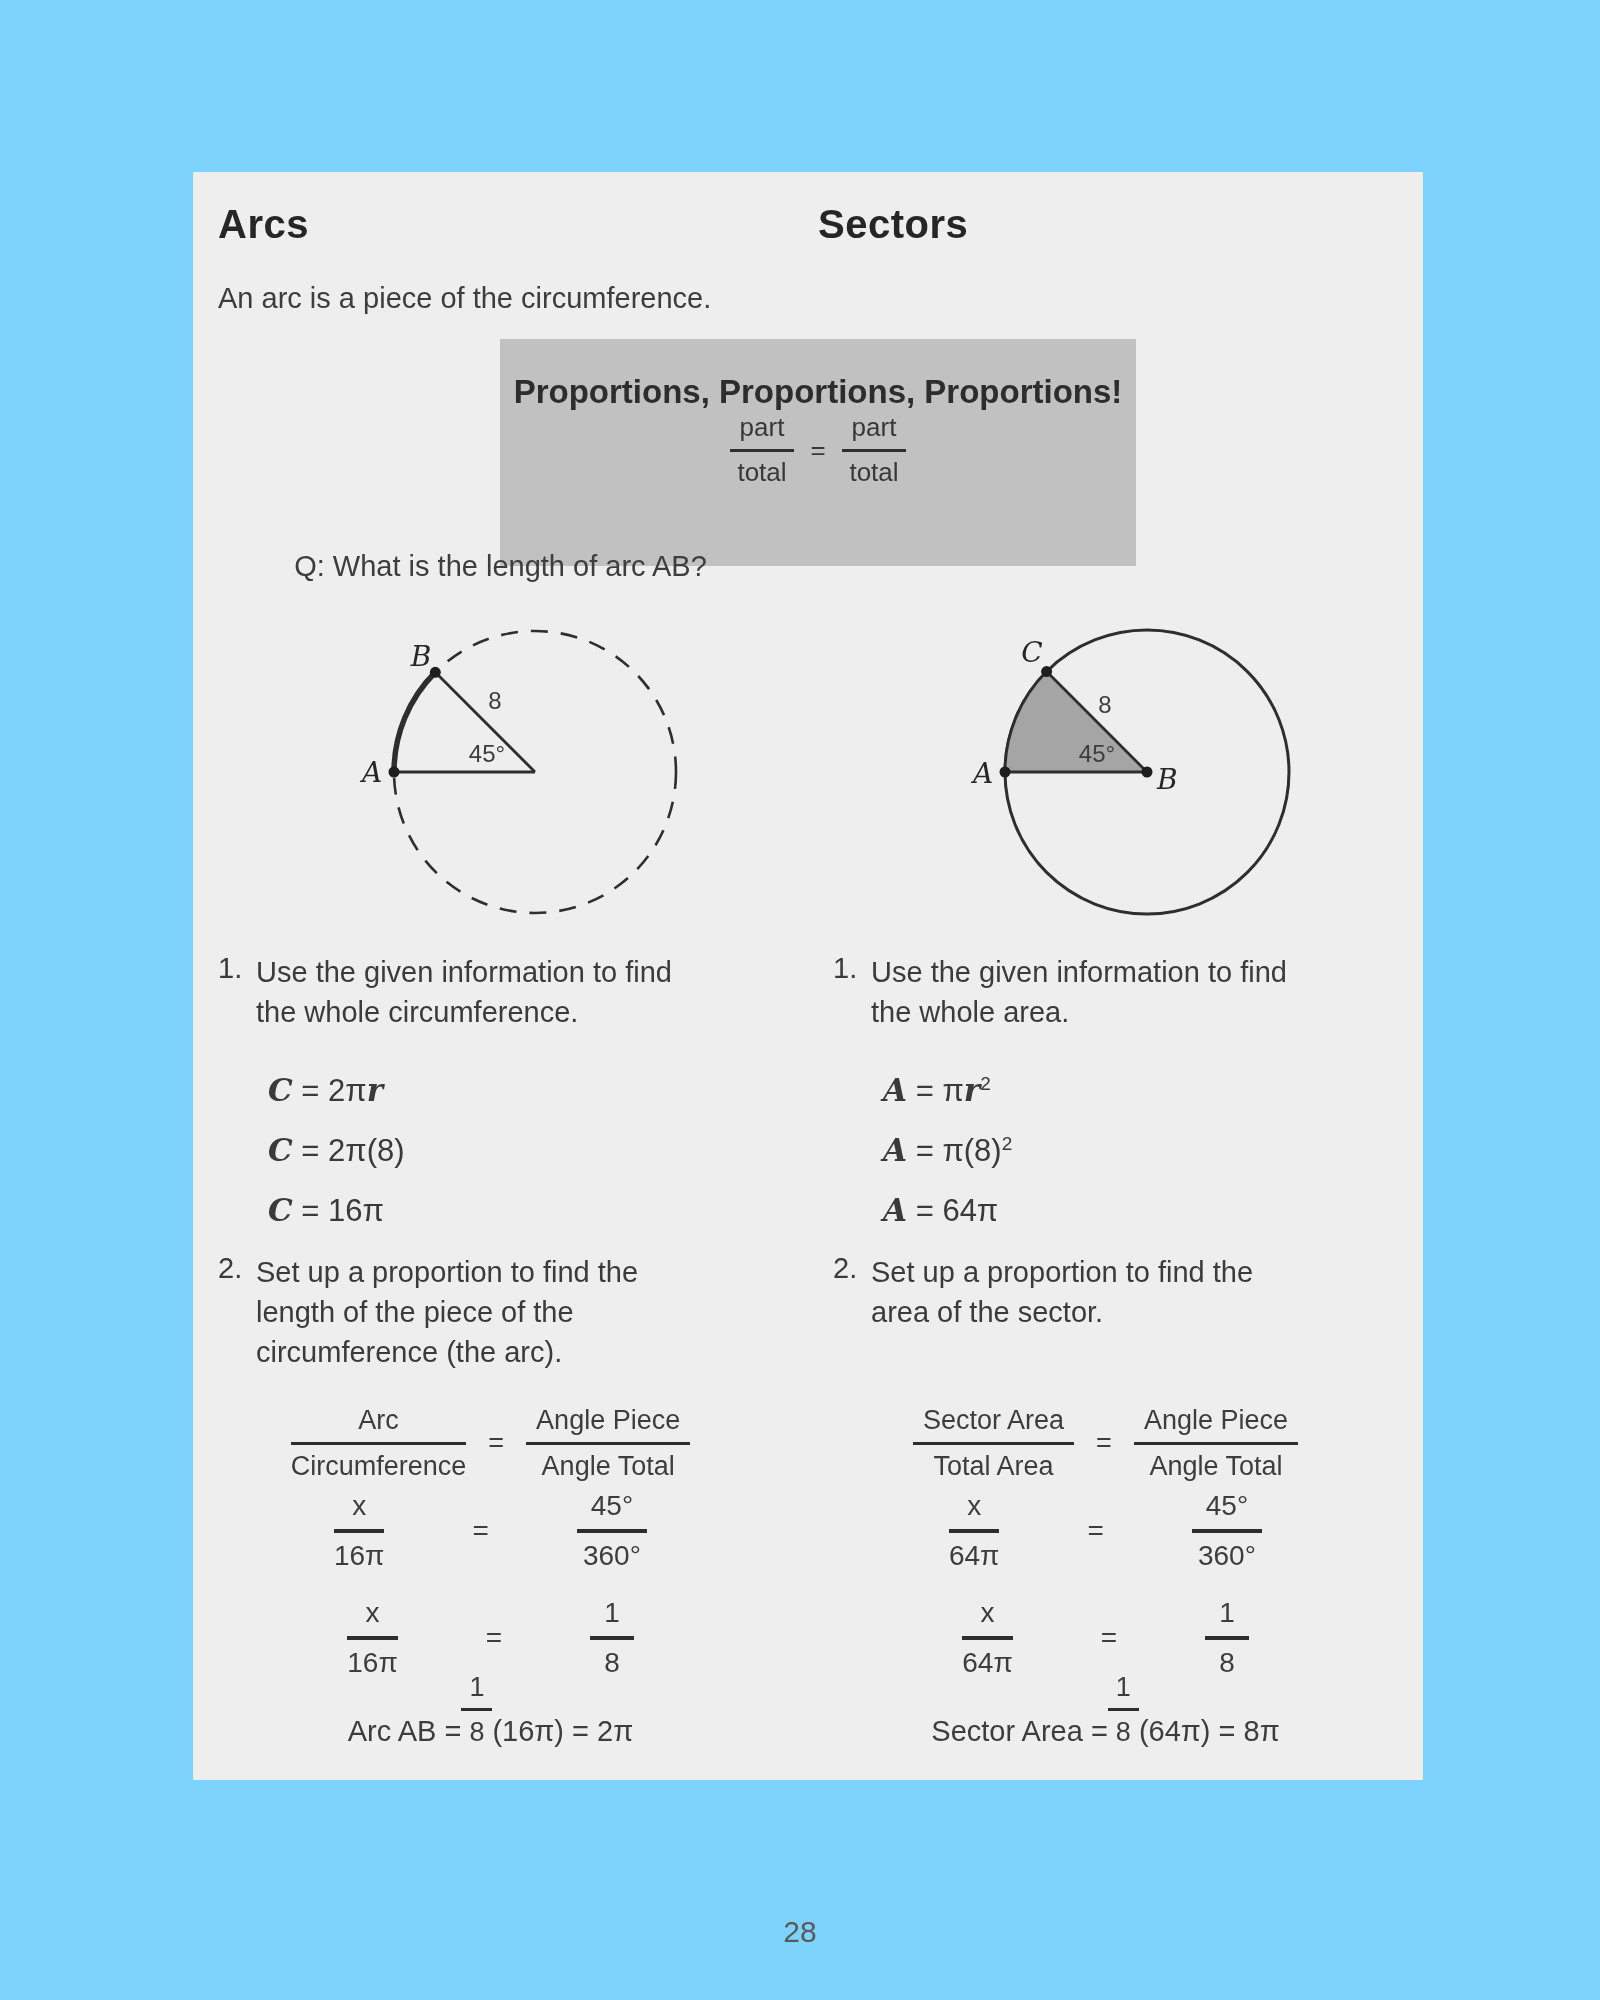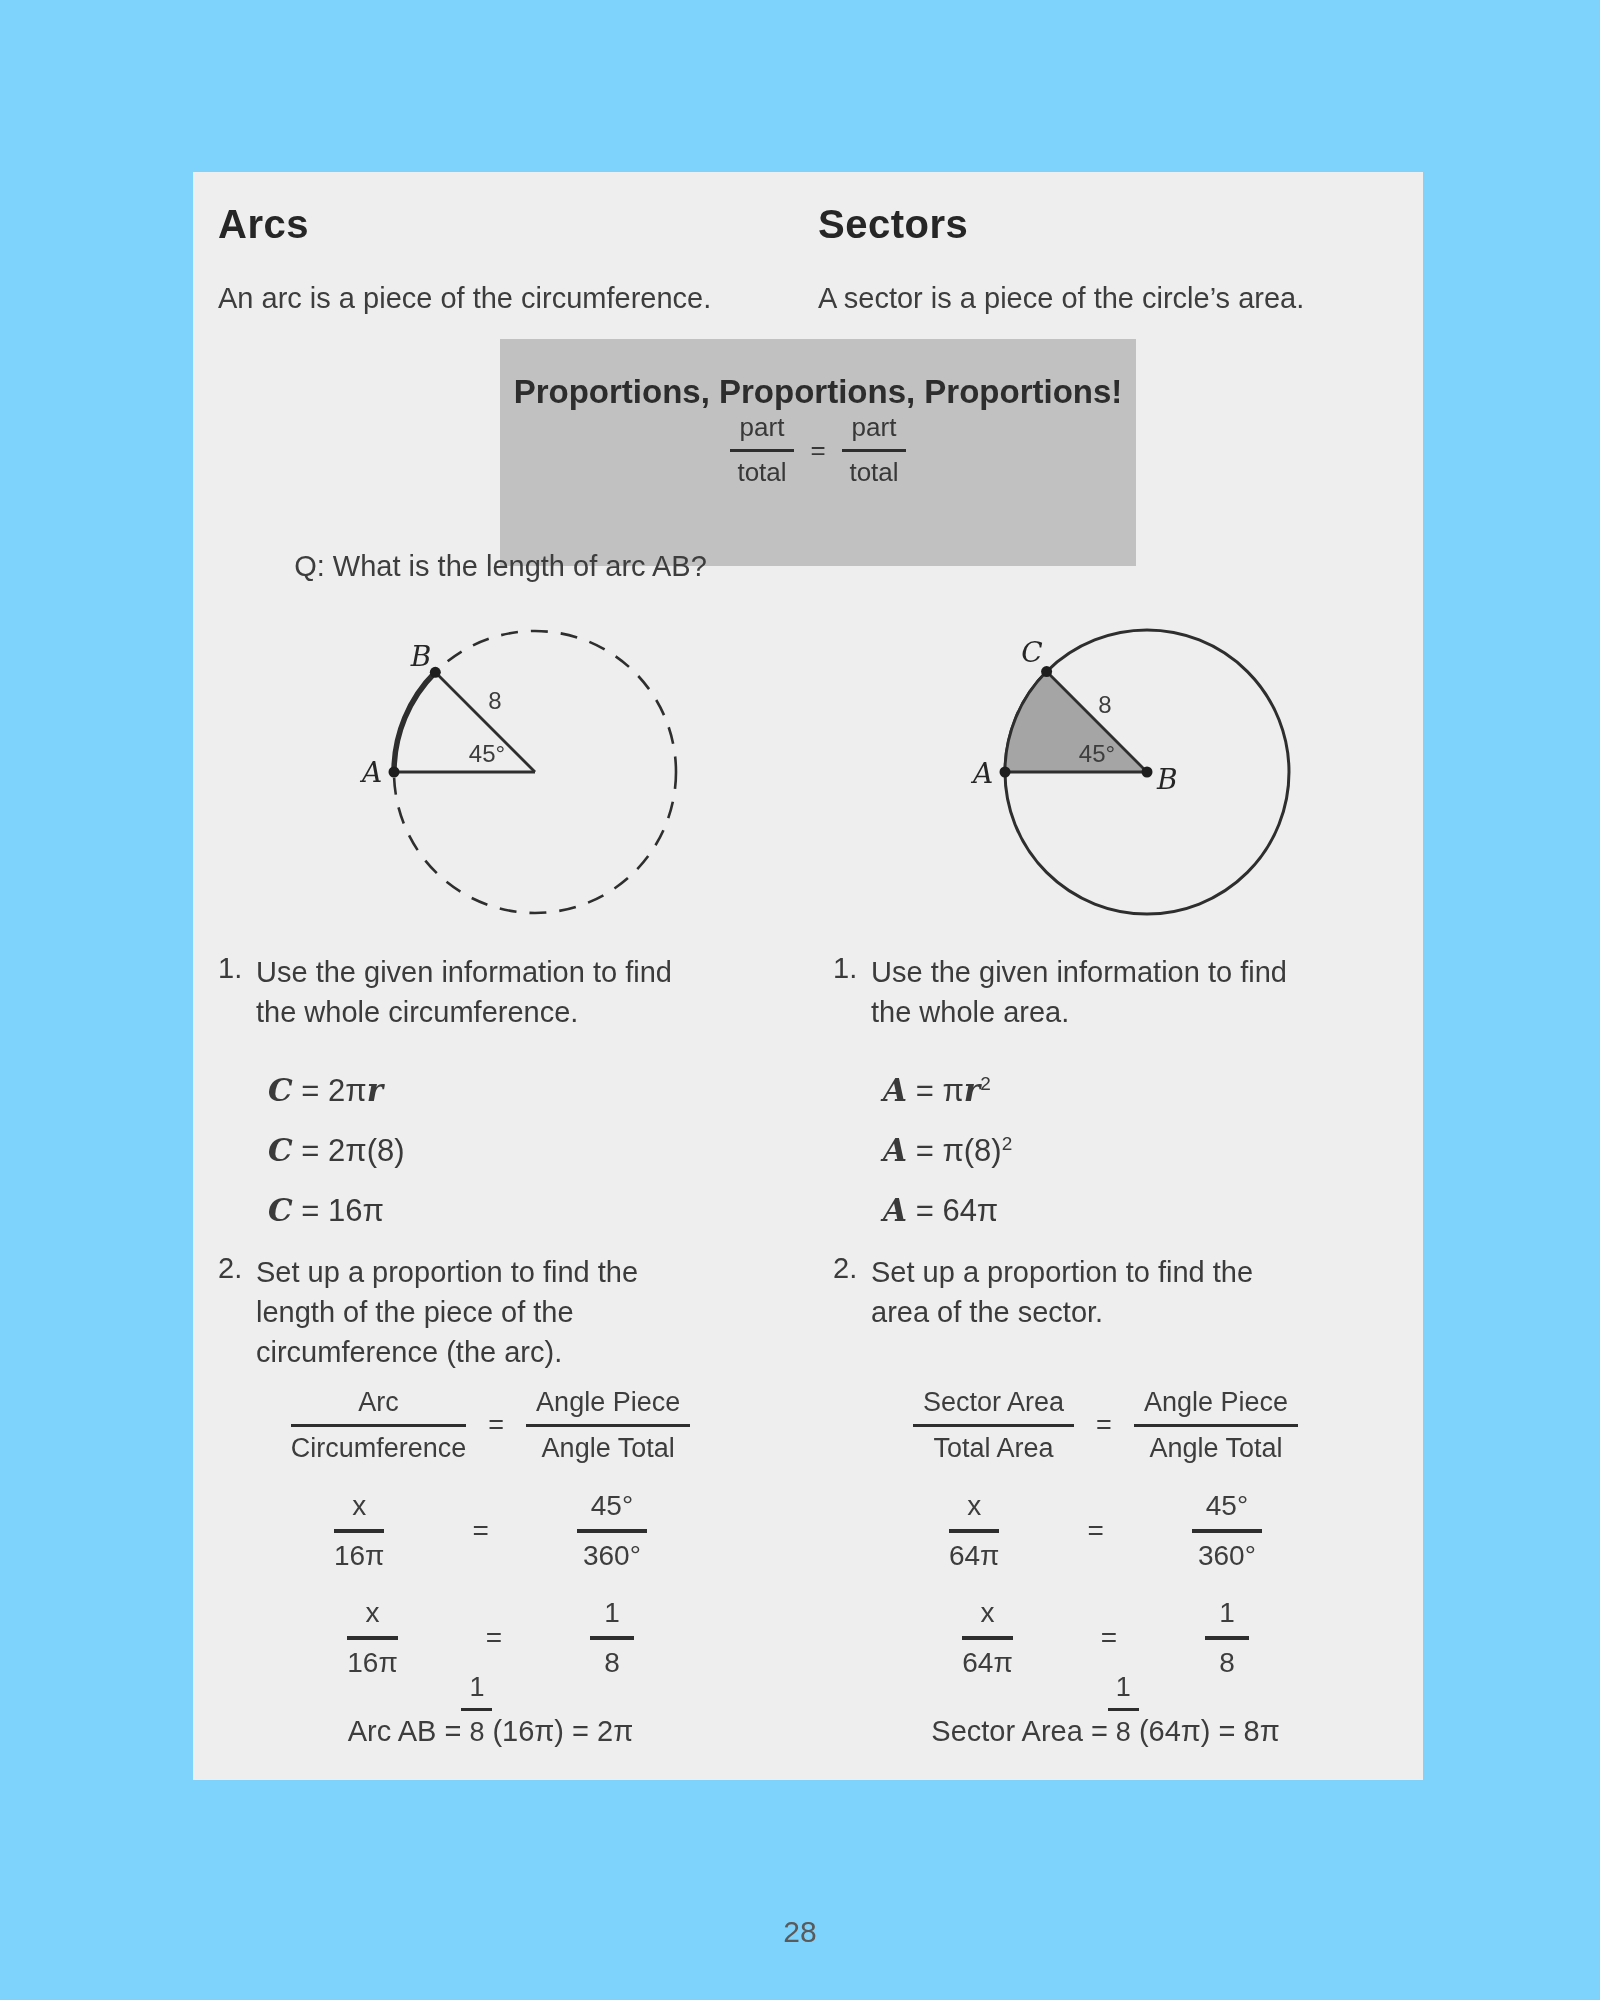--- a/index.html
+++ b/index.html
@@ -19,21 +19,21 @@
                  font-size:26px; color:#383838; }
 
   .question { font-size:29px; color:#3d3d3d; text-align:center; width:615px; }
 
   .frac { display:inline-block; text-align:center; line-height:1.15; }
   .frac .num { display:block; border-bottom:3px solid #2e2e2e; padding:0 10px 6px; }
   .frac .den { display:block; padding-top:6px; }
 
   .prop-row { position:absolute; width:545px; display:flex; justify-content:center;
               align-items:center; font-size:27px; color:#3d3d3d; }
-  .prop-row.words { gap:22px; }
+  .prop-row.words { gap:22px;margin-top:18px; }
   .prop-row.values { gap:88px; font-size:28px; }
   .prop-row .vfrac .num { border-bottom-width:4px; padding:0 14px 7px; }
   .prop-row .vfrac .den { padding-top:7px; }
 
   .result-row { position:absolute; width:545px; display:flex; justify-content:center;
                 align-items:flex-end; gap:0; font-size:29px; color:#3d3d3d; }
   .result-row .frac { font-size:27px; }
   .result-row .frac .num { padding:0 8px 5px; }
 
   .step { position:absolute; display:flex; font-size:29px; color:#3b3b3b; }
@@ -53,21 +53,20 @@
 </head>
 <body>
 
 <div class="page">
   <div class="card">
 
     <div class="abs col-title" style="left:25px; top:30px;">Arcs</div>
     <div class="abs col-title" style="left:625px; top:30px;">Sectors</div>
 
     <div class="abs col-sub" style="left:25px; top:110px;">An arc is a piece of the circumference.</div>
-    <div class="abs col-sub" style="left:625px; top:110px;">A sector is a piece of the circle’s area.</div>
 
     <div class="banner">
       <div class="banner-title">Proportions, Proportions, Proportions!</div>
       <div class="banner-math">
         <span class="frac">
           <span class="num">part</span>
           <span class="den">total</span>
         </span>
         <span>=</span>
         <span class="frac">

